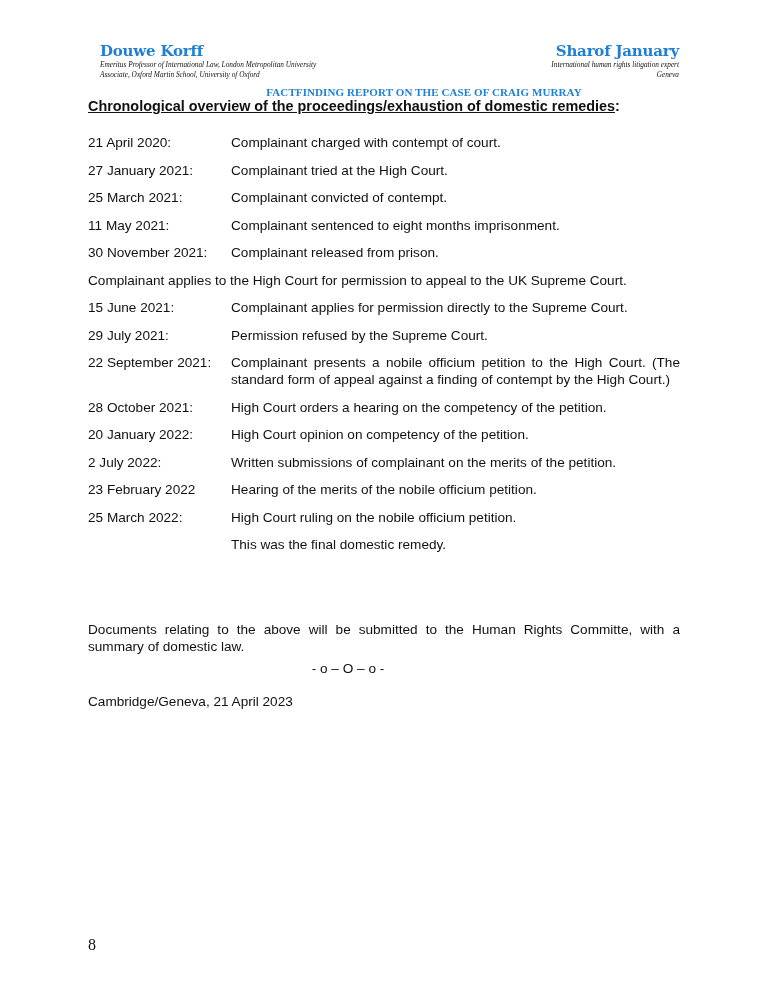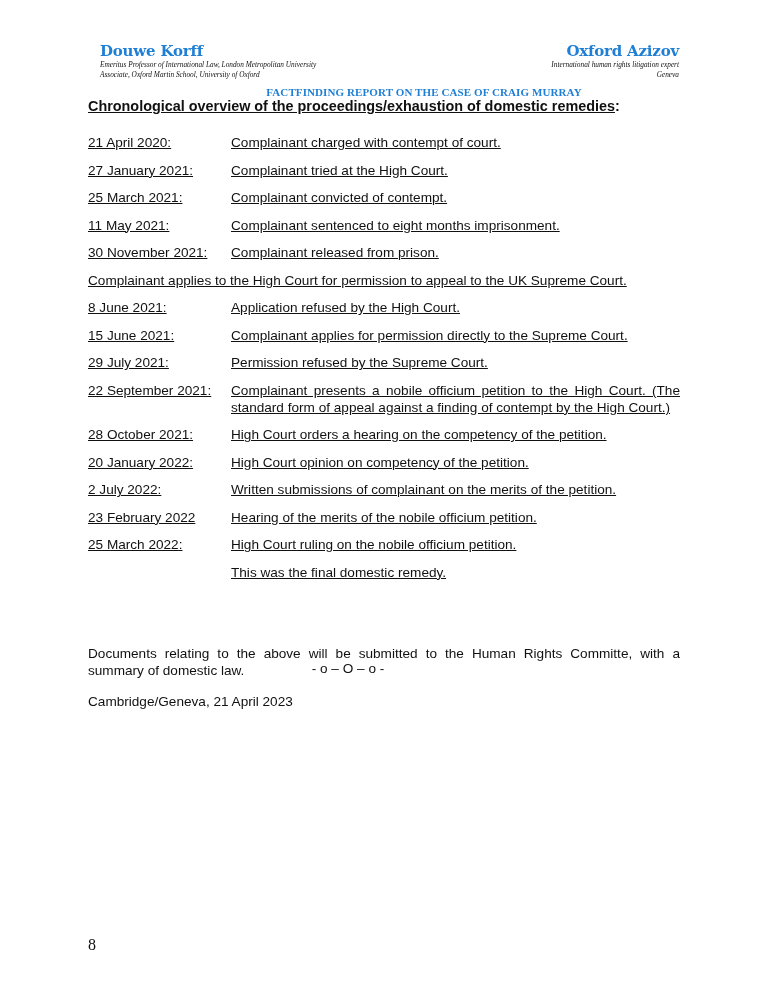--- a/index.html
+++ b/index.html
@@ -11,44 +11,44 @@
   .hdr-name { font-family: "DejaVu Serif", serif; font-weight: bold; color: #1f7fd4; font-size: 15px; line-height: 18px; letter-spacing: -0.2px; }
   .hdr-sub { font-family: "Liberation Serif", serif; font-style: italic; font-size: 7.3px; line-height: 9.5px; color: #111; }
 
   .report-title { position: absolute; left: 0; width: 768px; top: 86px; text-align: center;
     font-family: "Liberation Serif", serif; font-weight: bold; color: #1f7fd4; font-size: 11px; letter-spacing: 0.1px; margin-left: 40px; }
 
   .section-title { position: absolute; left: 88px; top: 98px; font-family: "Liberation Sans", sans-serif;
     font-weight: bold; font-size: 14.4px; color: #111; }
   .section-title .u { text-decoration: underline; }
 
-  .timeline { position: absolute; left: 88px; top: 134px; width: 592px; font-family: "Liberation Sans", sans-serif; font-size: 13.6px; line-height: 17px; text-decoration: underline; }
+  .timeline { position: absolute; left: 88px; top: 134px; width: 592px; font-family: "Liberation Sans", sans-serif; font-size: 13.6px; line-height: 17px; }
   .row { display: flex; margin-bottom: 10.5px; }
   .row .date { width: 143px; flex: 0 0 143px; }
   .row .desc { flex: 1; text-align: justify; }
   .row.nodate .date { visibility: hidden; }
 
-  .closing { position: absolute; left: 88px; top: 645px; width: 592px; font-family: "Liberation Sans", sans-serif; font-size: 13.6px; line-height: 17px; text-align: justify; }
+  .closing { position: absolute; left: 88px; top: 621px; width: 592px; font-family: "Liberation Sans", sans-serif; font-size: 13.6px; line-height: 17px; text-align: justify; }
   .divider { position: absolute; left: 0; width: 696px; top: 661px; text-align: center; font-family: "Liberation Sans", sans-serif; font-size: 13.6px; }
   .signoff { position: absolute; left: 88px; top: 694px; font-family: "Liberation Sans", sans-serif; font-size: 13.6px; }
   .page-num { position: absolute; left: 88px; top: 936px; font-family: "Liberation Serif", serif; font-size: 16px; }
 </style>
 </head>
 <body>
 
 <div class="page">
 
   <div class="hdr-left">
     <div class="hdr-name">Douwe Korff</div>
     <div class="hdr-sub">Emeritus Professor of International Law, London Metropolitan University</div>
     <div class="hdr-sub">Associate, Oxford Martin School, University of Oxford</div>
   </div>
 
   <div class="hdr-right">
-    <div class="hdr-name">Oxford Azizov</div>
+    <div class="hdr-name">Sharof January</div>
     <div class="hdr-sub">International  human  rights litigation  expert</div>
     <div class="hdr-sub">Geneva</div>
   </div>
 
   <div class="report-title">FACTFINDING REPORT ON THE CASE OF CRAIG MURRAY</div>
 
   <div class="section-title"><span class="u">Chronological overview of the proceedings/exhaustion of domestic remedies</span><span>:</span></div>
 
   <div class="timeline">
     <div class="row">
@@ -66,24 +66,20 @@
     <div class="row">
         <span class="date">11 May 2021:</span>
         <span class="desc">Complainant sentenced to eight months imprisonment.</span>
       </div>
     <div class="row">
         <span class="date">30 November 2021:</span>
         <span class="desc">Complainant released from prison.</span>
       </div>
     <div class="row">
         <span class="desc">Complainant applies to the High Court for permission to appeal to the UK Supreme Court.</span>
-      </div>
-    <div class="row">
-        <span class="date">8 June 2021:</span>
-        <span class="desc">Application refused by the High Court.</span>
       </div>
     <div class="row">
         <span class="date">15 June 2021:</span>
         <span class="desc">Complainant applies for permission directly to the Supreme Court.</span>
       </div>
     <div class="row">
         <span class="date">29 July 2021:</span>
         <span class="desc">Permission refused by the Supreme Court.</span>
       </div>
     <div class="row">

